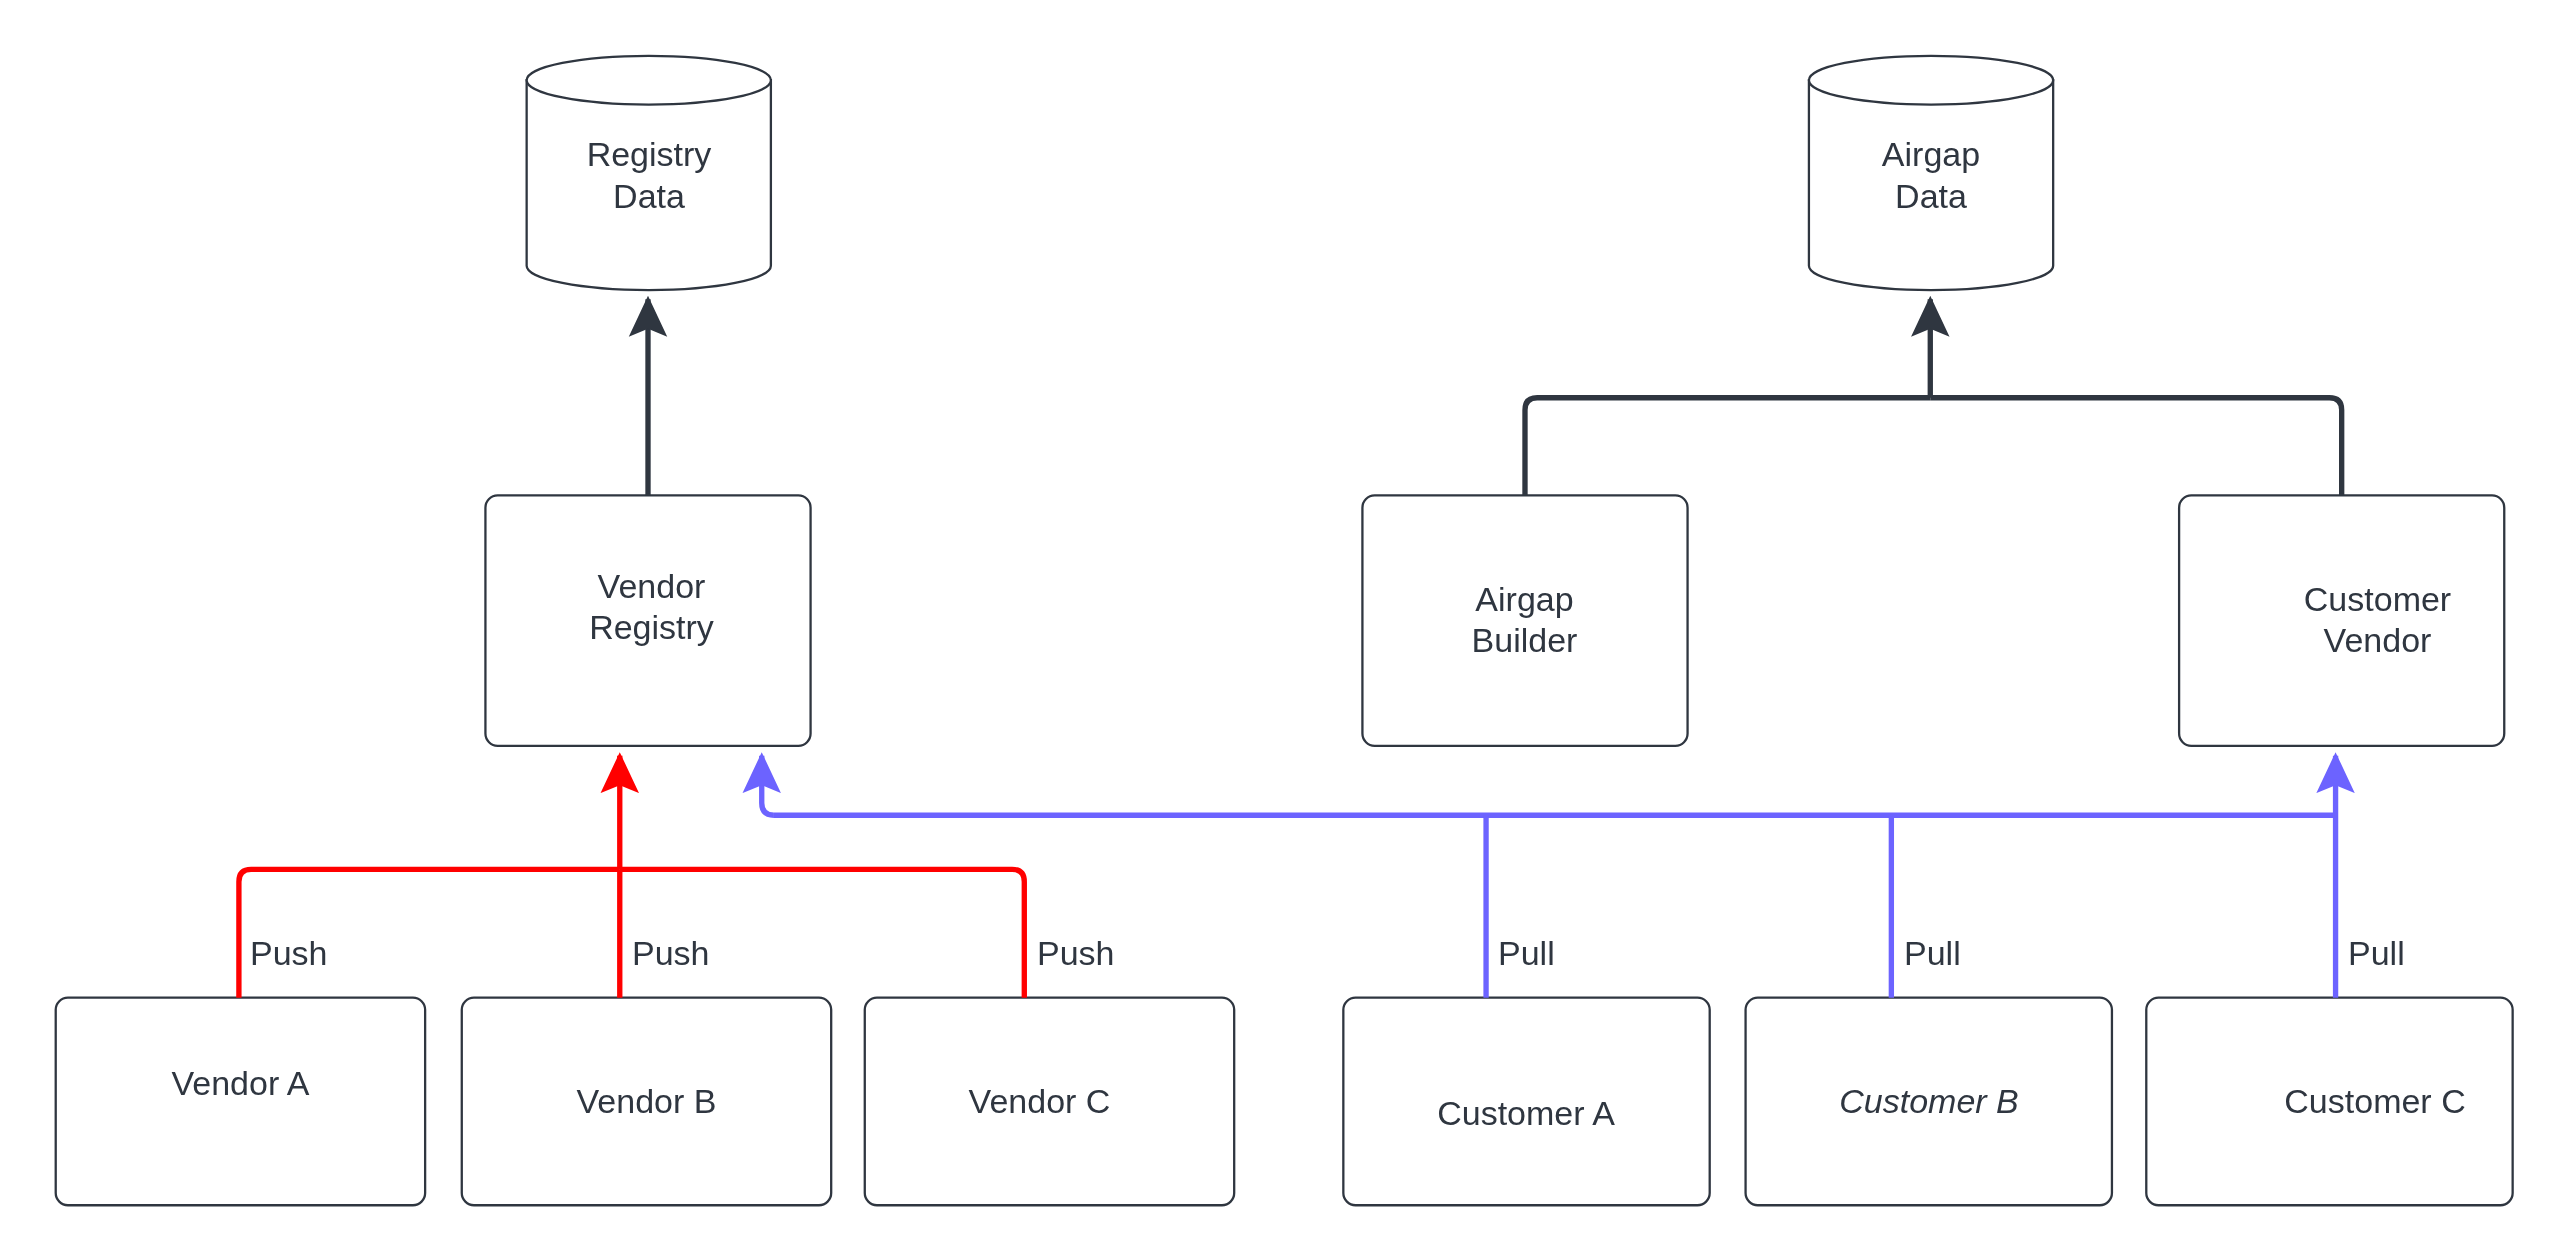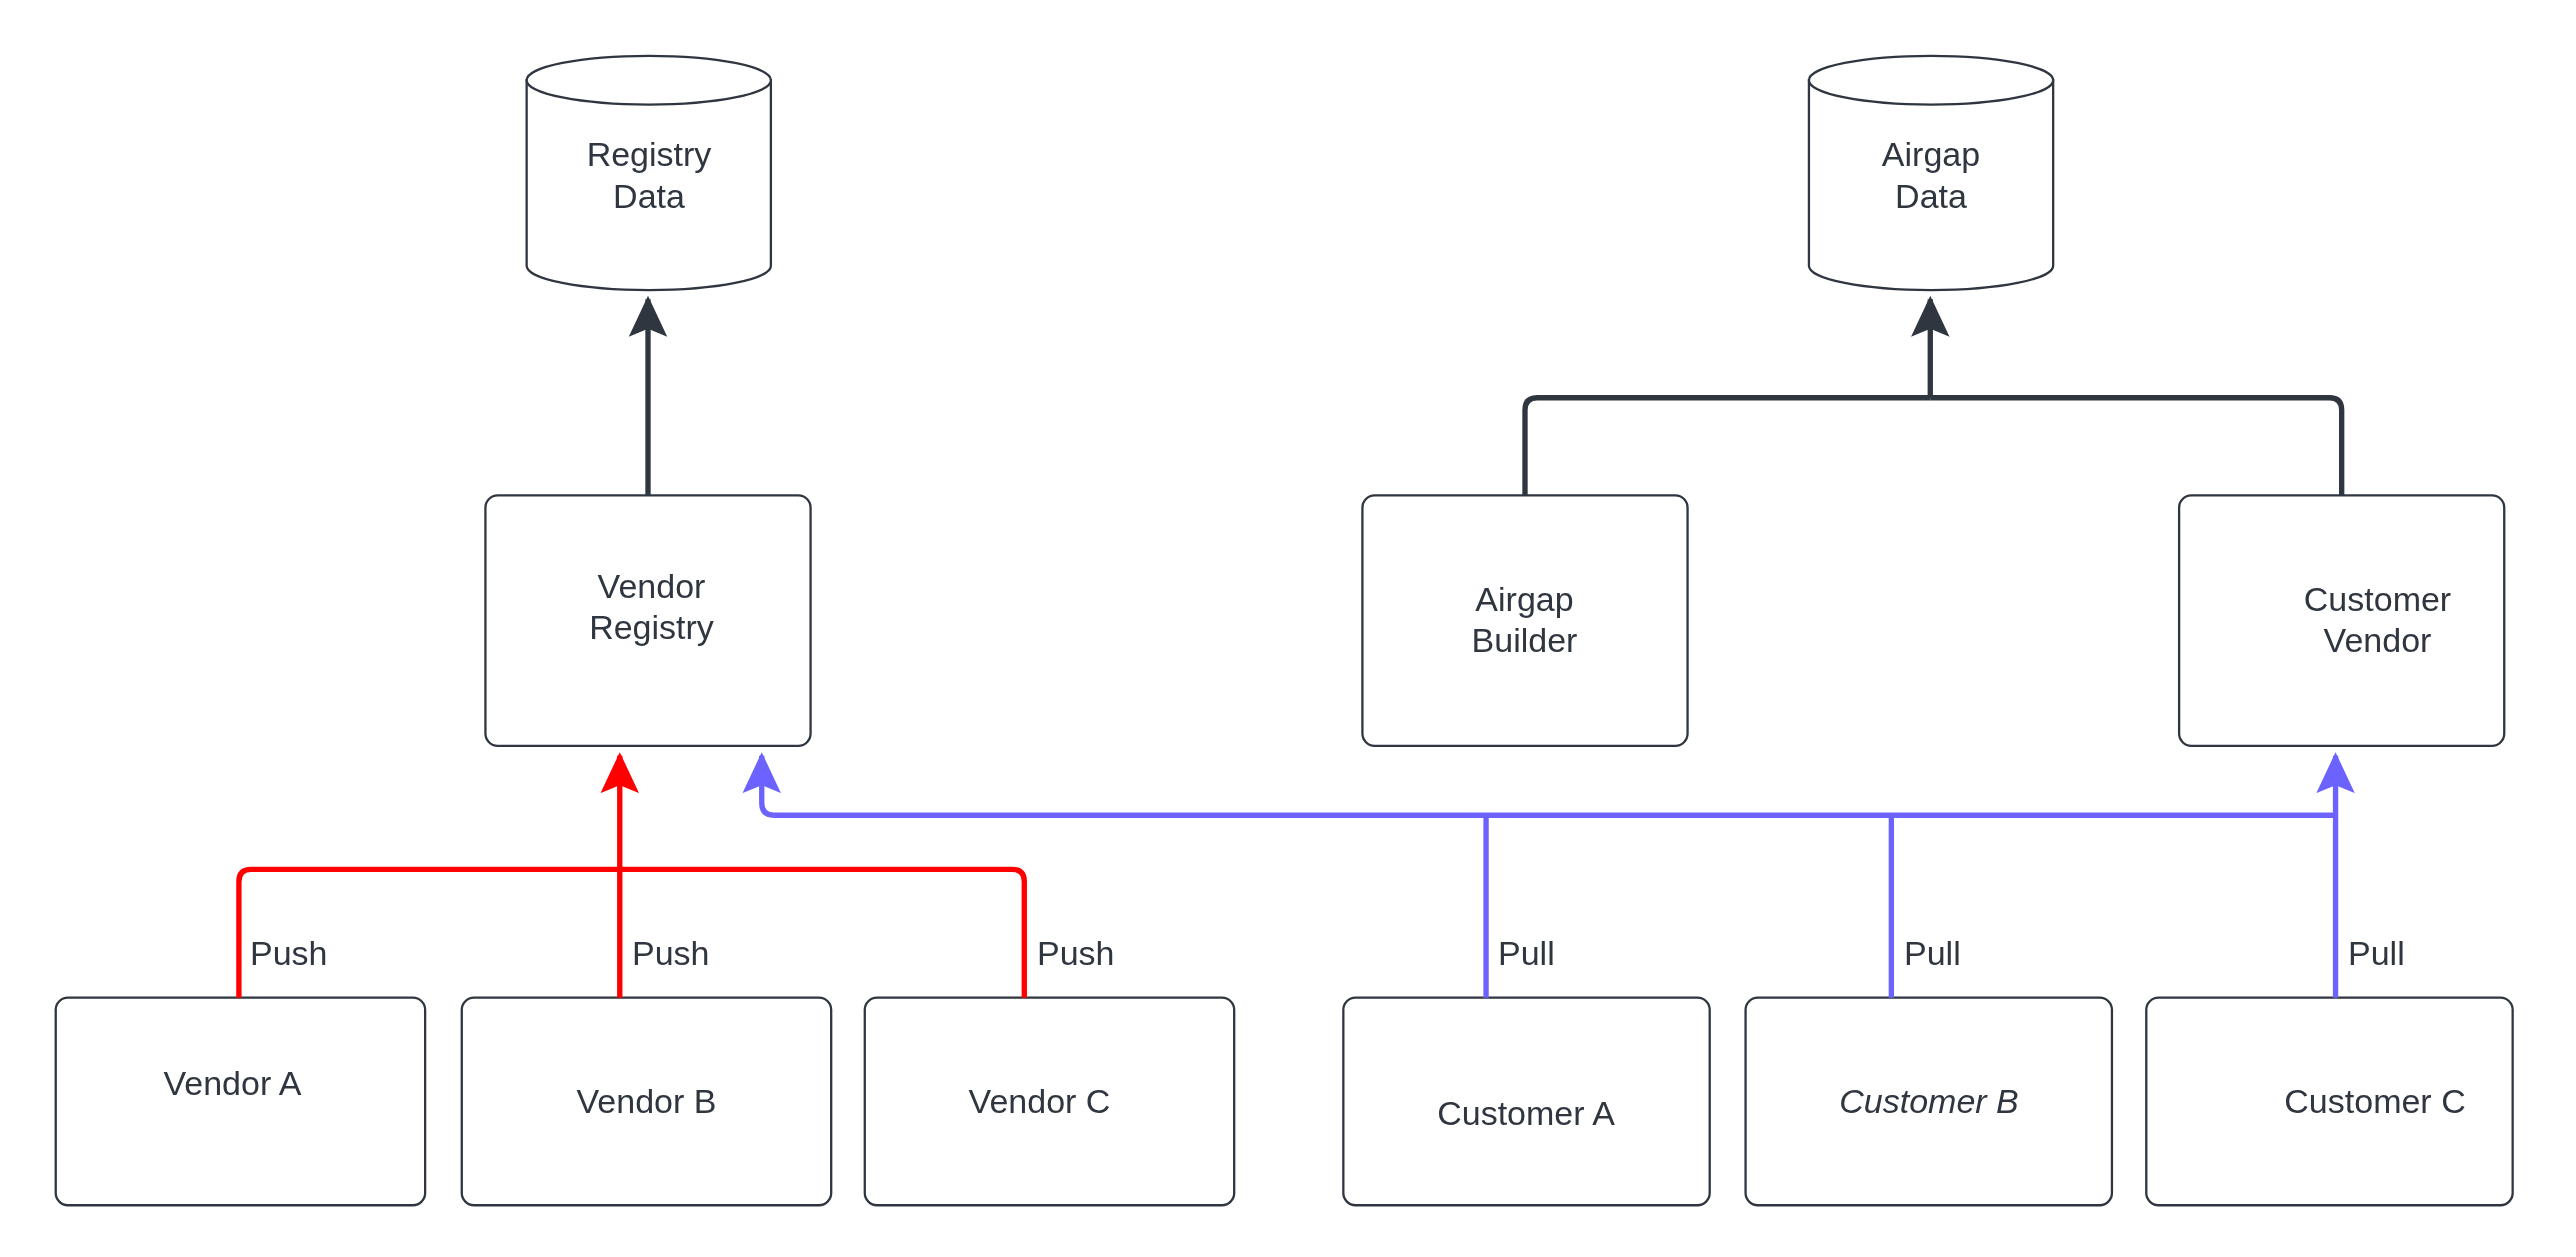--- a/index.html
+++ b/index.html
@@ -133,21 +133,21 @@
   <div class="node-label" style="left:1362px; top:495px; width:325px; height:250px;">
     <span>Airgap</span>
     <span>Builder</span>
   </div>
 
   <div class="node-label" style="left:2179px; top:495px; width:325px; height:250px;margin-left:36px;">
     <span>Customer</span>
     <span>Vendor</span>
   </div>
 
-  <div class="node-label" style="left:48px; top:998px; width:369px; height:171px;">
+  <div class="node-label" style="left:56px; top:998px; width:369px; height:171px;">
     <span>Vendor A</span>
   </div>
   <div class="node-label" style="left:462px; top:998px; width:369px; height:208px;">
     <span>Vendor B</span>
   </div>
   <div class="node-label" style="left:865px; top:998px; width:349px; height:208px;">
     <span>Vendor C</span>
   </div>
   <div class="node-label" style="left:1343px; top:998px; width:366px; height:232px;">
     <span>Customer A</span>

